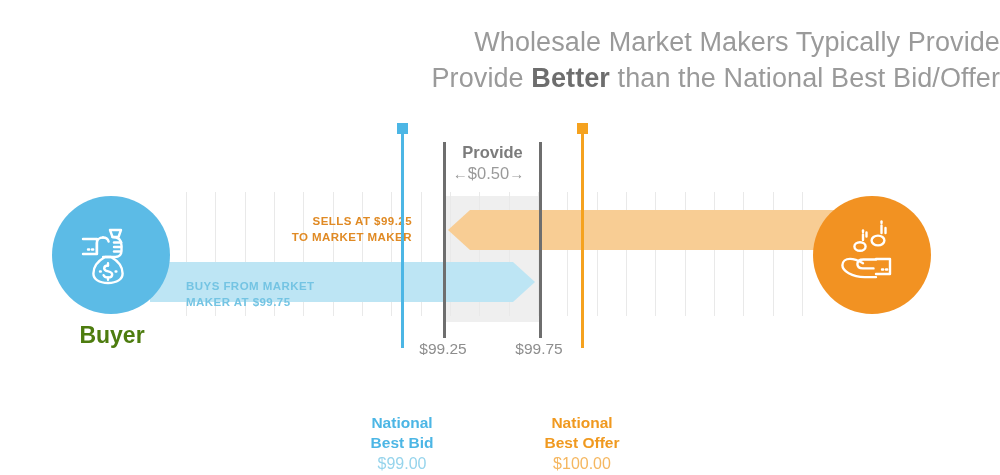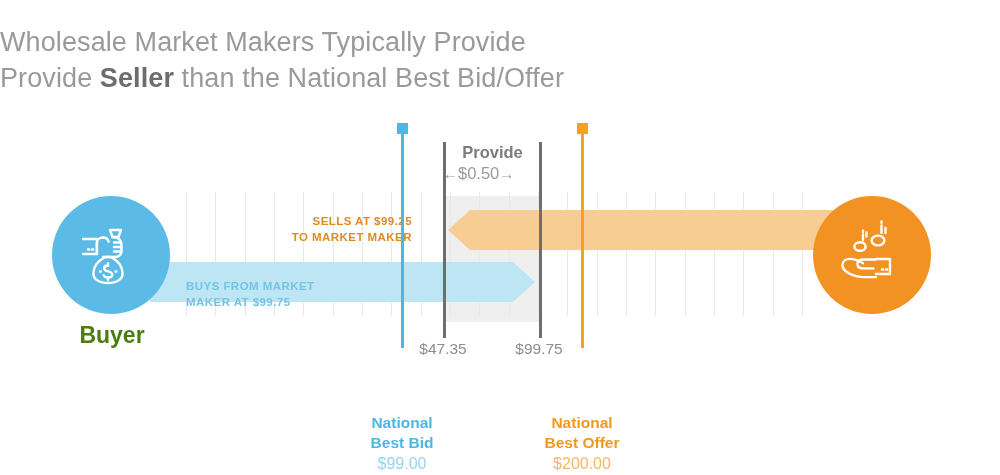--- a/index.html
+++ b/index.html
@@ -19,21 +19,21 @@
     position: absolute;
     inset: 0;
   }
 
   
   .title-block {
     position: absolute;
     top: 24px;
     left: 0;
     width: 1000px;
-    text-align: left;
+    text-align: right;
     line-height: 1.34;
   }
   .title-line {
     font-size: 27px;
     color: #9a9a9a;
     font-weight: 400;
     letter-spacing: 0.1px;
     white-space: pre;
   }
   .title-line b {
@@ -178,21 +178,21 @@
     text-align: center;
     font-size: 16.5px;
     font-weight: 700;
     color: #7c7c7c;
   }
   .spread-value {
     position: absolute;
     left: 443px;
     top: 164px;
     width: 91px;
-    text-align: left;
+    text-align: center;
     font-size: 16.5px;
     color: #9a9a9a;
     white-space: nowrap;
   }
   .spread-value .ar { font-size: 15px; }
 
   
   .tick-price {
     position: absolute;
     top: 340px;
@@ -258,21 +258,21 @@
   #seller .circle { background: #f29222; }
   #seller .actor-label { color: #f29222; }
 </style>
 </head>
 <body>
 
 <div class="stage">
 
   <div class="title-block">
     <div class="title-line">Wholesale Market Makers Typically Provide</div>
-    <div class="title-line"><span>Provide </span><b>Seller</b><span> than the National Best Bid/Offer</span></div>
+    <div class="title-line"><span>Provide </span><b>Better</b><span> than the National Best Bid/Offer</span></div>
   </div>
 
   <div class="spread-zone"></div>
 
   <div class="grid-area" id="grid-area">
       <div class="gridline" style="left: 0px;"></div>
       <div class="gridline" style="left: 29px;"></div>
       <div class="gridline" style="left: 59px;"></div>
       <div class="gridline" style="left: 88px;"></div>
       <div class="gridline" style="left: 117px;"></div>
@@ -312,32 +312,32 @@
   <div class="spread-bar" id="spread-bar-left"></div>
   <div class="spread-bar" id="spread-bar-right"></div>
   <div class="spread-title">Provide</div>
   <div class="spread-value"><span class="ar">←</span><span>$0.50</span><span class="ar">→</span></div>
 
   <div class="quote-cap" id="bid-cap"></div>
   <div class="quote-line" id="bid-line"></div>
   <div class="quote-cap" id="offer-cap"></div>
   <div class="quote-line" id="offer-line"></div>
 
-  <div class="tick-price" id="tick-left">$47.35</div>
+  <div class="tick-price" id="tick-left">$99.25</div>
   <div class="tick-price" id="tick-right">$99.75</div>
 
   <div class="quote-caption" id="bid-caption">
     <span class="cap-name">National
 Best Bid</span>
     <span class="cap-price">$99.00</span>
   </div>
   <div class="quote-caption" id="offer-caption">
     <span class="cap-name">National
 Best Offer</span>
-    <span class="cap-price">$200.00</span>
+    <span class="cap-price">$100.00</span>
   </div>
 
   <div class="actor" id="buyer">
     <div class="circle">
       <svg width="78" height="78" viewBox="0 0 78 78">
         <g fill="none" stroke="#ffffff" stroke-width="2.4" stroke-linecap="round" stroke-linejoin="round">
           <path d="M38 14 h11 l-2.5 7 h-6 z"></path>
           <path d="M40.5 21 c6 0 9 3.4 9 8.4 v5.6 c0 3.4 -2.6 6 -6.4 6 h-12"></path>
           <path d="M31 21.5 c-3.6 0 -6.2 2.4 -6.2 5.6 v9.4"></path>
           <path d="M31 21.5 c3 0 5 1.6 5.6 4"></path>

